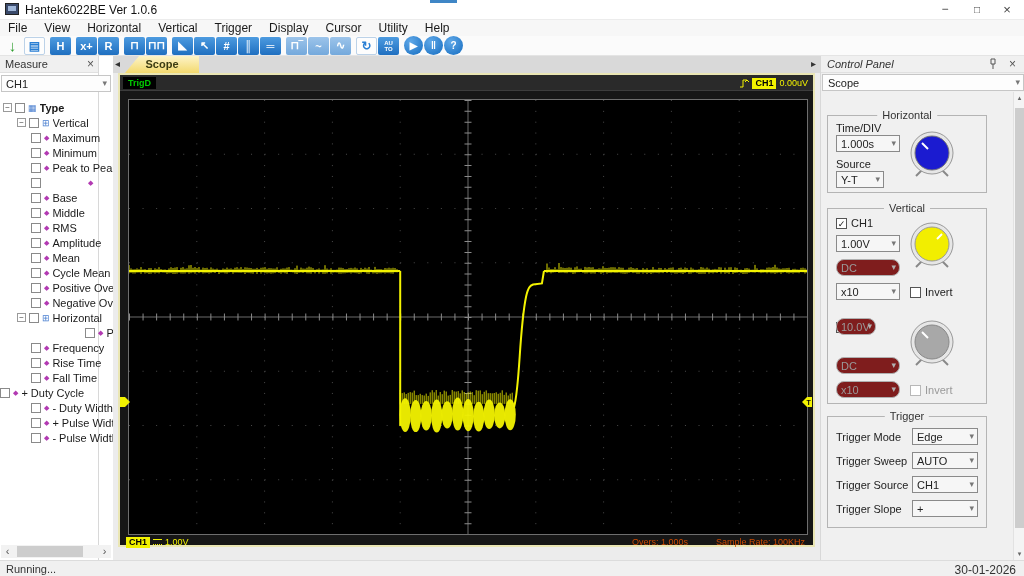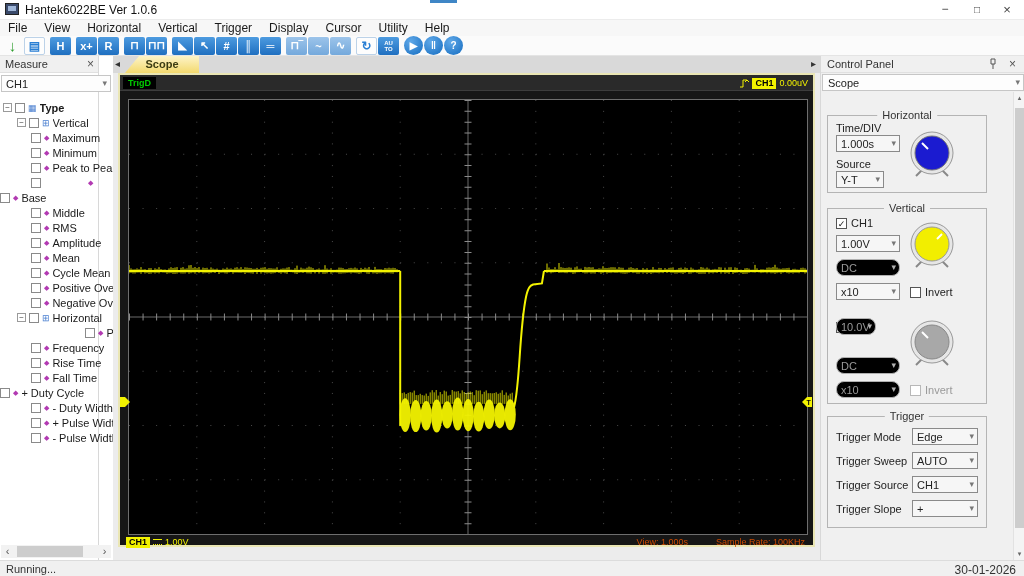--- a/index.html
+++ b/index.html
@@ -69,39 +69,39 @@
   .dc-glyph { width:9px; height:6px; border-top:1px solid #f2f200; border-bottom:1px dotted #f2f200; }
   #scope-br { position:absolute; right:8px; top:0; display:flex; gap:28px; height:12px; align-items:center; }
   .orange-text { color:#cc4a00; font-size:9px; }
   .marker { position:absolute; width:10px; height:11px; }
   #marker-left { left:0px; top:322px; }
   #marker-right { right:1px; top:322px; }
 
   
   #control-panel { position:absolute; left:820px; top:56px; width:204px; height:504px; background:#f0f0f0; border-left:1px solid #d8d8d8; }
   #cp-header { position:absolute; left:0; top:0; width:100%; height:17px; background:#f0f0f0; border-bottom:1px solid #e0e0e0; }
-  #cp-title { position:absolute; left:6px; top:2px; font-size:11px; color:#333; }
+  #cp-title { position:absolute; left:6px; top:2px; font-size:11px; color:#333;font-style:italic; }
   #cp-pin { position:absolute; right:26px; top:2px; }
   #cp-close { position:absolute; right:8px; top:1px; font-size:12px; color:#555; }
   #cp-select { position:absolute; left:1px; top:18px; width:202px; height:17px; background:#fdfdfd; border:1px solid #c6c6c6; }
   #cp-select .val { position:absolute; left:5px; top:2px; font-size:11px; }
   #cp-scrollbar { position:absolute; right:0px; top:36px; width:11px; height:468px; background:#f4f4f4; border-left:1px solid #e2e2e2; }
   #cp-scrollbar .sa { position:absolute; left:0; width:11px; height:12px; color:#666; font-size:7px; text-align:center; line-height:12px; }
   #cp-scrollbar .thumb { position:absolute; left:1px; top:16px; width:9px; height:420px; background:#cdcdcd; }
 
   .groupbox { position:absolute; left:6px; width:160px; border:1px solid #b4b4b4; }
   .groupbox .gtitle { position:absolute; left:50%; transform:translateX(-50%); top:-7px; background:#f0f0f0; padding:0 5px; font-size:11px; color:#333; white-space:nowrap; }
   #grp-horizontal { top:59px; height:78px; }
   #grp-vertical { top:152px; height:196px; }
   #grp-trigger { top:360px; height:112px; }
 
   .fld-label { position:absolute; left:8px; font-size:11px; color:#222; }
   .select { position:absolute; background:#f6f6f6; border:1px solid #8a8a8a; height:17px; font-size:11px; }
   .select .val { position:absolute; left:4px; top:2px; }
-  .select.disabled { background:#000000; border-color:#b0b0b0; color:#9a9a9a;border-radius:8px; }
+  .select.disabled { background:#7f1d1d; border-color:#b0b0b0; color:#9a9a9a;border-radius:8px; }
   .select.disabled .chev { color:#b0b0b0; }
   .cp-cbx-row { position:absolute; display:flex; align-items:center; gap:4px; font-size:11px; }
   .cp-cbx { width:11px; height:11px; border:1px solid #555; background:#fff; text-align:center; line-height:10px; font-size:9px; color:#111; }
   .cp-cbx-row.disabled { color:#9a9a9a; }
   .cp-cbx-row.disabled .cp-cbx { border-color:#b8b8b8; }
   .knob { position:absolute; }
 
   
   #status-bar { position:absolute; left:0; top:560px; width:1024px; height:16px; background:#f0f0f0; border-top:1px solid #dcdcdc; }
   #status-left { position:absolute; left:6px; top:2px; font-size:11px; color:#333; }
@@ -189,21 +189,21 @@
       <div class="tree-row" style="padding-left: 31px;">
         <span class="cbx"></span>
         <span class="leaf-icon">◆</span>
         <span class="tree-label">Peak to Peak</span>
       </div>
       <div class="tree-row" style="padding-left: 31px; gap: 44px;">
         <span class="cbx"></span>
         <span class="leaf-icon">◆</span>
         <span class="tree-label">Top</span>
       </div>
-      <div class="tree-row" style="">
+      <div class="tree-row" style="padding-left: 31px;">
         <span class="cbx"></span>
         <span class="leaf-icon">◆</span>
         <span class="tree-label">Base</span>
       </div>
       <div class="tree-row" style="padding-left: 31px;">
         <span class="cbx"></span>
         <span class="leaf-icon">◆</span>
         <span class="tree-label">Middle</span>
       </div>
       <div class="tree-row" style="padding-left: 31px;">
@@ -356,21 +356,21 @@
       <text x="4.5" y="8" font-size="7" fill="#000" font-weight="bold">T</text>
     </svg>
 
     <div id="scope-bottombar">
       <div id="scope-bl">
         <span class="ch-badge">CH1</span>
         <span class="dc-glyph"></span>
         <span class="yellow-text">1.00V</span>
       </div>
       <div id="scope-br">
-        <span class="orange-text">View: 1.000s</span>
+        <span class="orange-text">Overs: 1.000s</span>
         <span class="orange-text">Sample Rate: 100KHz</span>
       </div>
     </div>
   </div>
 </div>
 
 <div id="control-panel">
   <div id="cp-header">
     <span id="cp-title">Control Panel</span>
     <svg id="cp-pin" width="10" height="12">

